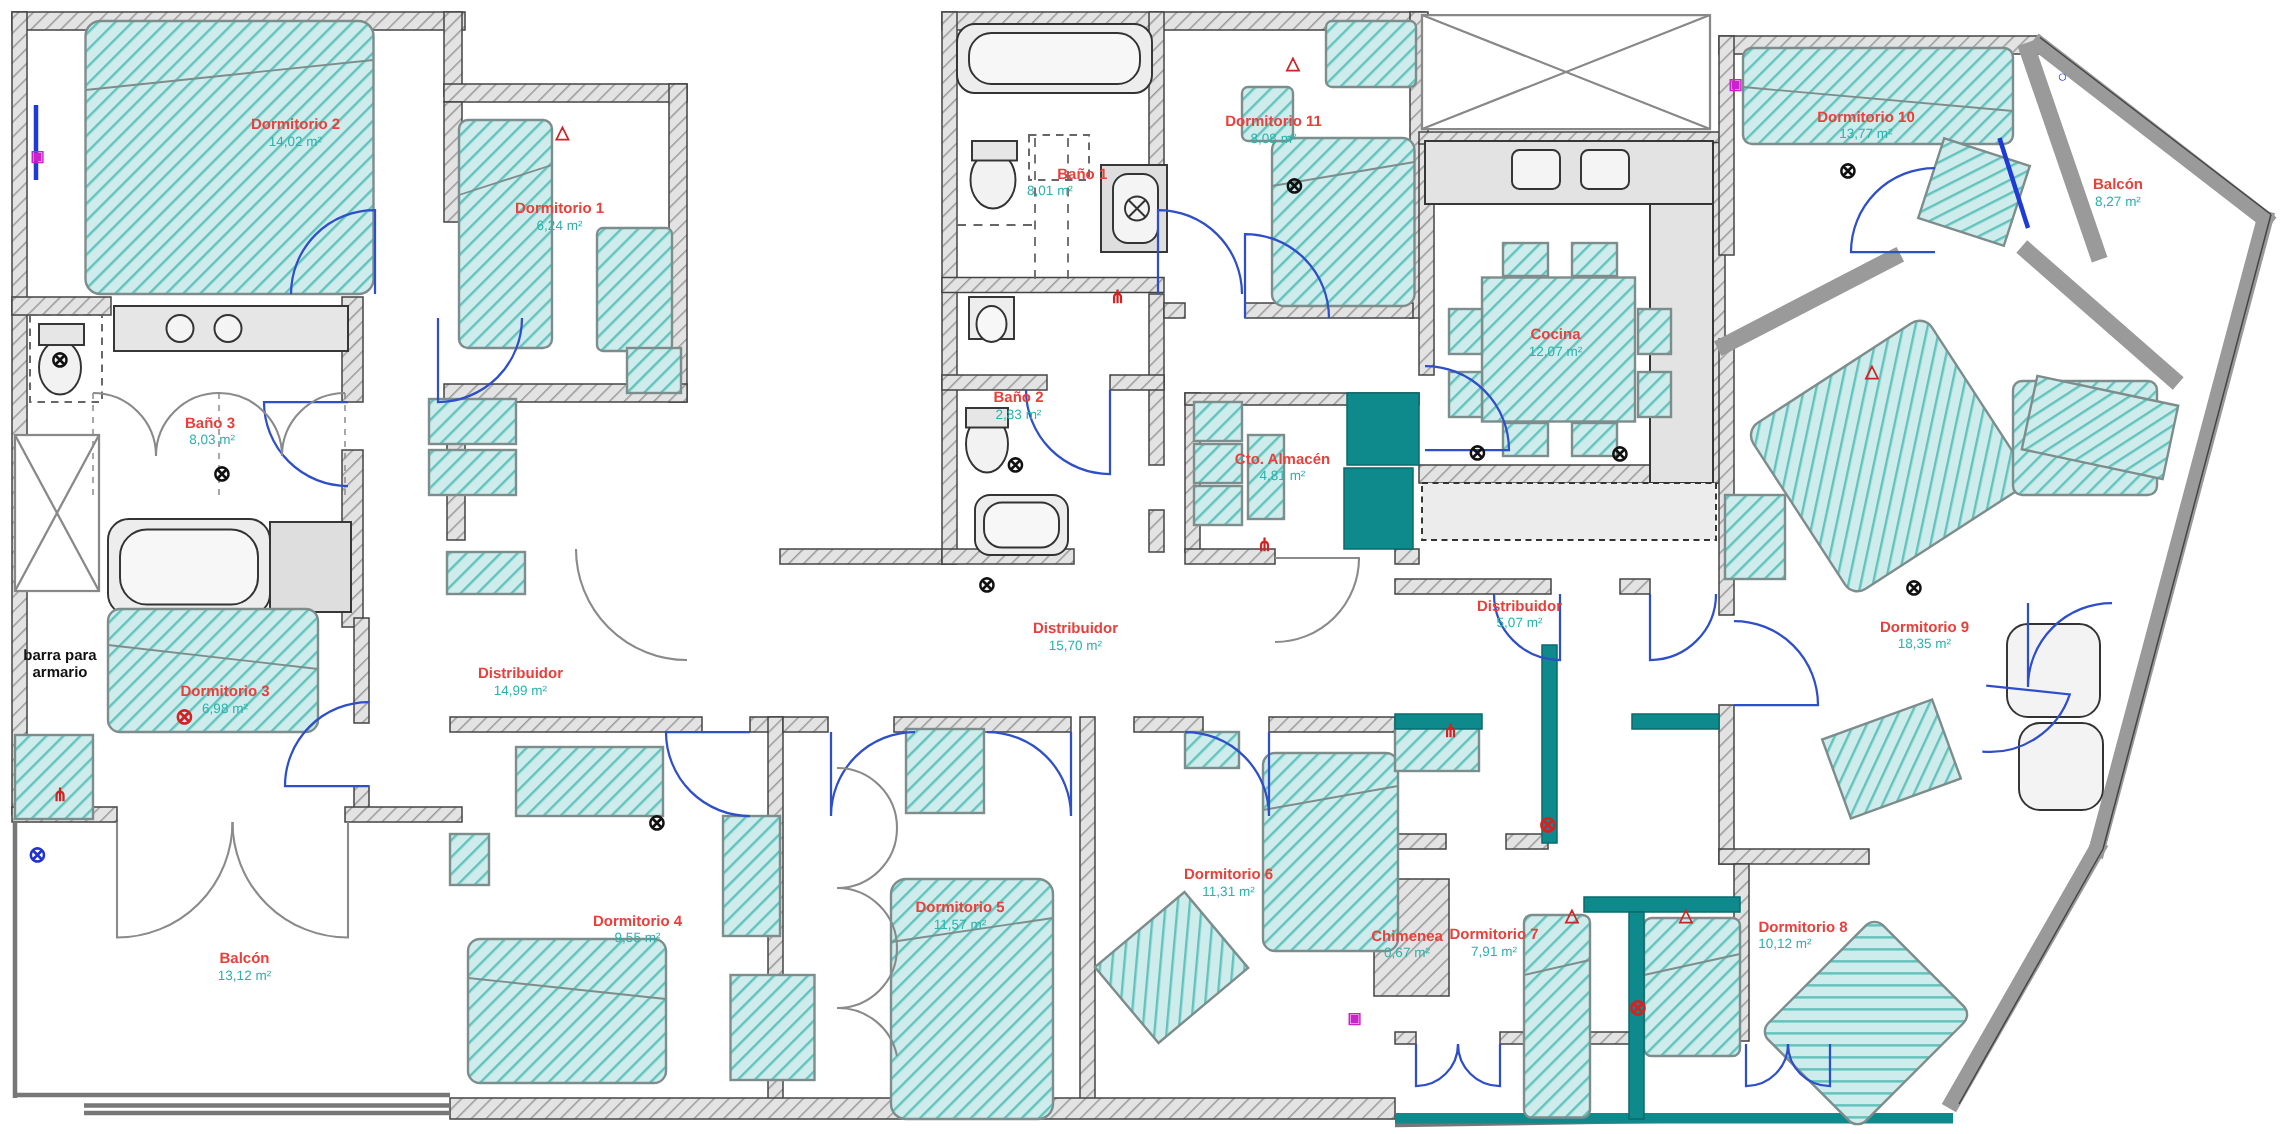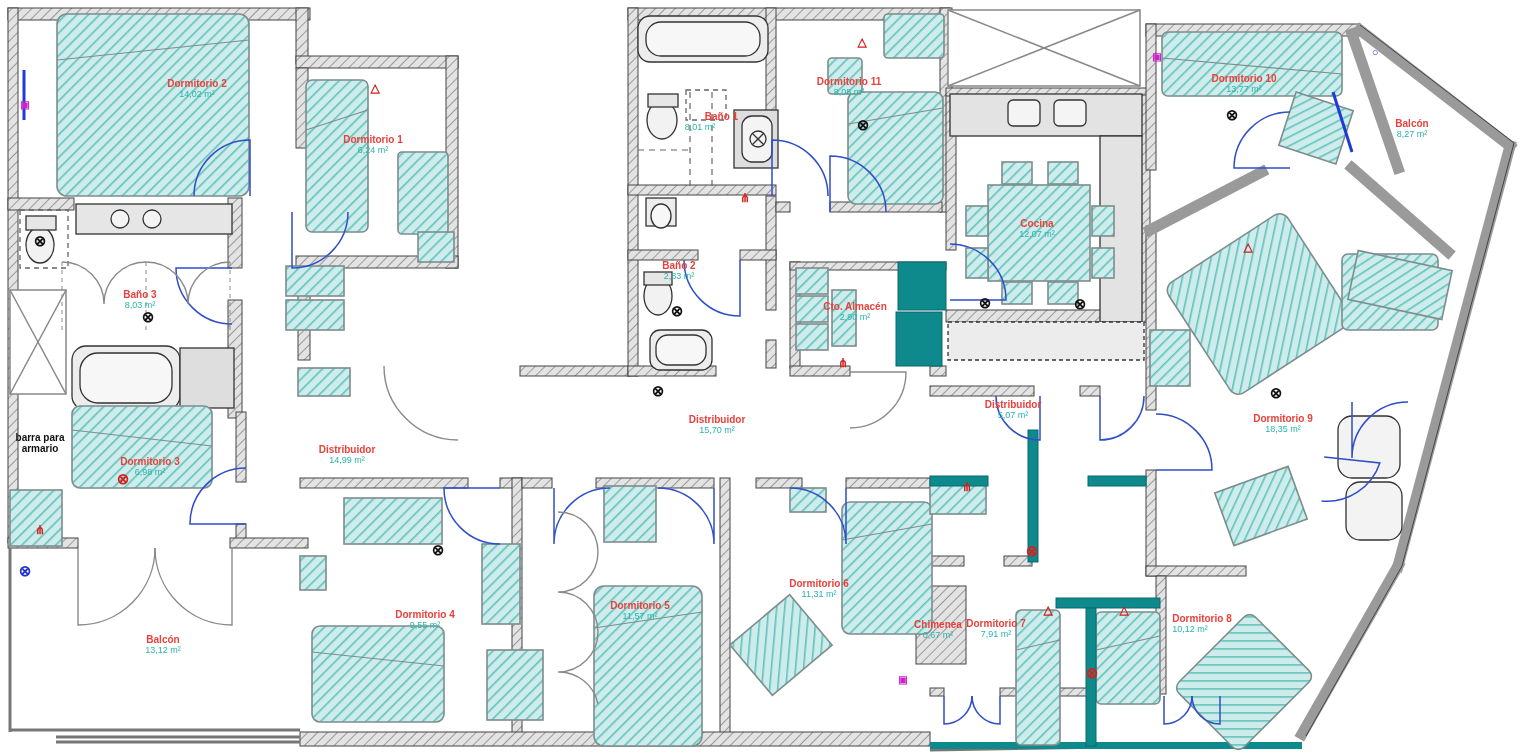--- a/index.html
+++ b/index.html
@@ -300,21 +300,21 @@
 
 <div class="labels">
       <div class="room-label" style="left: 197px; top: 89px;">
         <div class="rname" style="color: rgb(232, 65, 60);">Dormitorio 2</div>
         <div class="rarea" style="color: rgb(42, 179, 172);">14,02 m²</div>
       </div>
       <div class="room-label" style="left: 373px; top: 145px;">
         <div class="rname" style="color: rgb(232, 65, 60);">Dormitorio 1</div>
         <div class="rarea" style="color: rgb(42, 179, 172);">6,24 m²</div>
       </div>
-      <div class="room-label" style="left: 140px; top: 300px;">
+      <div class="room-label" style="left: 140px; top: 288px; text-align: right;">
         <div class="rname" style="color: rgb(232, 65, 60);">Baño 3</div>
         <div class="rarea" style="color: rgb(42, 179, 172);">8,03 m²</div>
       </div>
       <div class="room-label" style="left: 150px; top: 467px;">
         <div class="rname" style="color: rgb(232, 65, 60);">Dormitorio 3</div>
         <div class="rarea" style="color: rgb(42, 179, 172);">6,98 m²</div>
       </div>
       <div class="room-label" style="left: 347px; top: 455px;">
         <div class="rname" style="color: rgb(232, 65, 60);">Distribuidor</div>
         <div class="rarea" style="color: rgb(42, 179, 172);">14,99 m²</div>
@@ -334,21 +334,21 @@
       <div class="room-label" style="left: 849px; top: 87px;">
         <div class="rname" style="color: rgb(232, 65, 60);">Dormitorio 11</div>
         <div class="rarea" style="color: rgb(42, 179, 172);">8,08 m²</div>
       </div>
       <div class="room-label" style="left: 679px; top: 271px;">
         <div class="rname" style="color: rgb(232, 65, 60);">Baño 2</div>
         <div class="rarea" style="color: rgb(42, 179, 172);">2,83 m²</div>
       </div>
       <div class="room-label" style="left: 855px; top: 312px;">
         <div class="rname" style="color: rgb(232, 65, 60);">Cto. Almacén</div>
-        <div class="rarea" style="color: rgb(42, 179, 172);">2,90 m²</div>
+        <div class="rarea" style="color: rgb(42, 179, 172);">4,81 m²</div>
       </div>
       <div class="room-label" style="left: 1037px; top: 229px;">
         <div class="rname" style="color: rgb(232, 65, 60);">Cocina</div>
         <div class="rarea" style="color: rgb(42, 179, 172);">12,07 m²</div>
       </div>
       <div class="room-label" style="left: 717px; top: 425px;">
         <div class="rname" style="color: rgb(232, 65, 60);">Distribuidor</div>
         <div class="rarea" style="color: rgb(42, 179, 172);">15,70 m²</div>
       </div>
       <div class="room-label" style="left: 1013px; top: 410px;">

